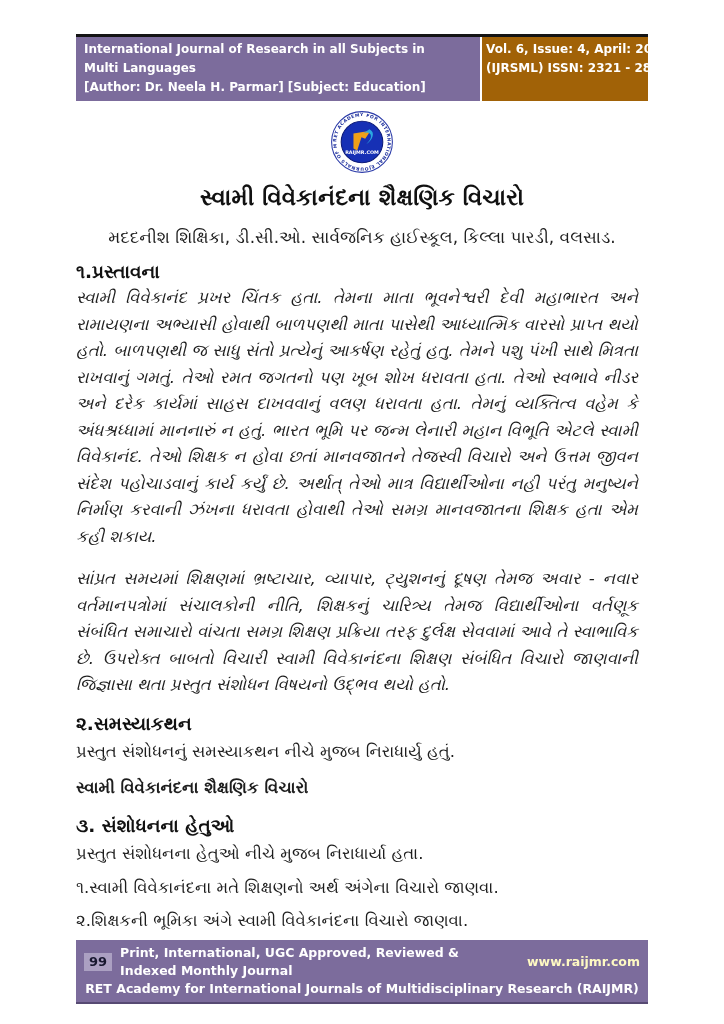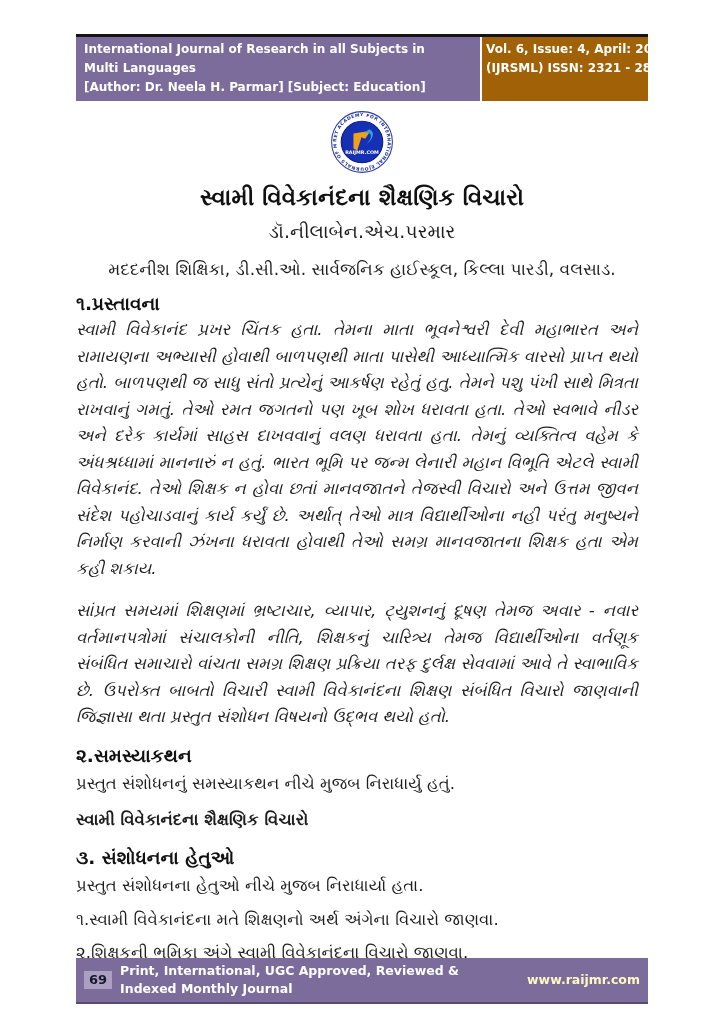--- a/index.html
+++ b/index.html
@@ -64,38 +64,38 @@
           <textPath href="#ringPath">RET ACADEMY FOR INTERNATIONAL EJOURNALS OF MULTIDISCIPLINARY RESEARCH</textPath>
         </text>
         <circle cx="60" cy="60" r="39" fill="#1630b5" stroke="#0d1b7a" stroke-width="2"></circle>
         <path d="M44 44 L76 39 L66 54 L59 51 L51 76 L44 72 Z" fill="#f0a019"></path>
         <path d="M62 44 C76 38 84 50 68 64 C80 56 86 42 74 36 Z" fill="#2aa8e0"></path>
         <text x="60" y="82" text-anchor="middle" font-size="9" font-weight="bold" fill="#ffffff">RAIJMR.COM</text>
       </svg>
     </div>
 
     <div class="art-title">સ્વામી વિવેકાનંદના શૈક્ષણિક વિચારો</div>
-    <div class="art-author">ડૉ.નીલાબેન.એચ.પરમાર</div>
     <div class="art-affil">મદદનીશ શિક્ષિકા, ડી.સી.ઓ. સાર્વજનિક હાઈસ્કૂલ, કિલ્લા પારડી, વલસાડ.</div>
 
     <div class="sec-h">૧.પ્રસ્તાવના</div>
     <p class="body">સ્વામી વિવેકાનંદ પ્રખર ચિંતક હતા. તેમના માતા ભૂવનેશ્વરી દેવી મહાભારત અને રામાયણના અભ્યાસી હોવાથી બાળપણથી માતા પાસેથી આધ્યાત્મિક વારસો પ્રાપ્ત થયો હતો. બાળપણથી જ સાધુ સંતો પ્રત્યેનું આકર્ષણ રહેતું હતુ. તેમને પશુ પંખી સાથે મિત્રતા રાખવાનું ગમતું. તેઓ રમત જગતનો પણ ખૂબ શોખ ધરાવતા હતા. તેઓ સ્વભાવે નીડર અને દરેક કાર્યમાં સાહસ દાખવવાનું વલણ ધરાવતા હતા. તેમનું વ્યક્તિત્વ વહેમ કે અંધશ્રધ્ધામાં માનનારું ન હતું. ભારત ભૂમિ પર જન્મ લેનારી મહાન વિભૂતિ એટલે સ્વામી વિવેકાનંદ. તેઓ શિક્ષક ન હોવા છતાં માનવજાતને તેજસ્વી વિચારો અને ઉત્તમ જીવન સંદેશ પહોચાડવાનું કાર્ય કર્યું છે. અર્થાત્ તેઓ માત્ર વિદ્યાર્થીઓના નહી પરંતુ મનુષ્યને નિર્માણ કરવાની ઝંખના ધરાવતા હોવાથી તેઓ સમગ્ર માનવજાતના શિક્ષક હતા એમ કહી શકાય.</p>
     <p class="body gap">સાંપ્રત સમયમાં શિક્ષણમાં ભ્રષ્ટાચાર, વ્યાપાર, ટ્યુશનનું દૂષણ તેમજ અવાર - નવાર વર્તમાનપત્રોમાં સંચાલકોની નીતિ, શિક્ષકનું ચારિત્ર્ય તેમજ વિદ્યાર્થીઓના વર્તણૂક સંબંધિત સમાચારો વાંચતા સમગ્ર શિક્ષણ પ્રક્રિયા તરફ દુર્લક્ષ સેવવામાં આવે તે સ્વાભાવિક છે. ઉપરોક્ત બાબતો વિચારી સ્વામી વિવેકાનંદના શિક્ષણ સંબંધિત વિચારો જાણવાની જિજ્ઞાસા થતા પ્રસ્તુત સંશોધન વિષયનો ઉદ્ભવ થયો હતો.</p>
 
     <div class="sec-h sp">૨.સમસ્યાકથન</div>
     <div class="line">પ્રસ્તુત સંશોધનનું સમસ્યાકથન નીચે મુજબ નિરાધાર્યુ હતું.</div>
     <div class="line bold">સ્વામી વિવેકાનંદના શૈક્ષણિક વિચારો</div>
 
     <div class="sec-h sp">૩. સંશોધનના હેતુઓ</div>
     <div class="line">પ્રસ્તુત સંશોધનના હેતુઓ નીચે મુજબ નિરાધાર્યા હતા.</div>
     <div class="item">૧.સ્વામી વિવેકાનંદના મતે શિક્ષણનો અર્થ અંગેના વિચારો જાણવા.</div>
     <div class="item">૨.શિક્ષકની ભૂમિકા અંગે સ્વામી વિવેકાનંદના વિચારો જાણવા.</div>
 
   </div>
 
   <div class="footer">
     <div class="f-line1">
-      <span class="f-chip">69</span>
+      <span class="f-chip">99</span>
       <span class="f-text">Print, International, UGC Approved,  Reviewed &amp; Indexed Monthly Journal</span>
       <span class="f-site">www.raijmr.com</span>
     </div>
+    <div class="f-line2">RET Academy for International Journals of Multidisciplinary Research (RAIJMR)</div>
   </div>
 </div>
 
 </body></html>

